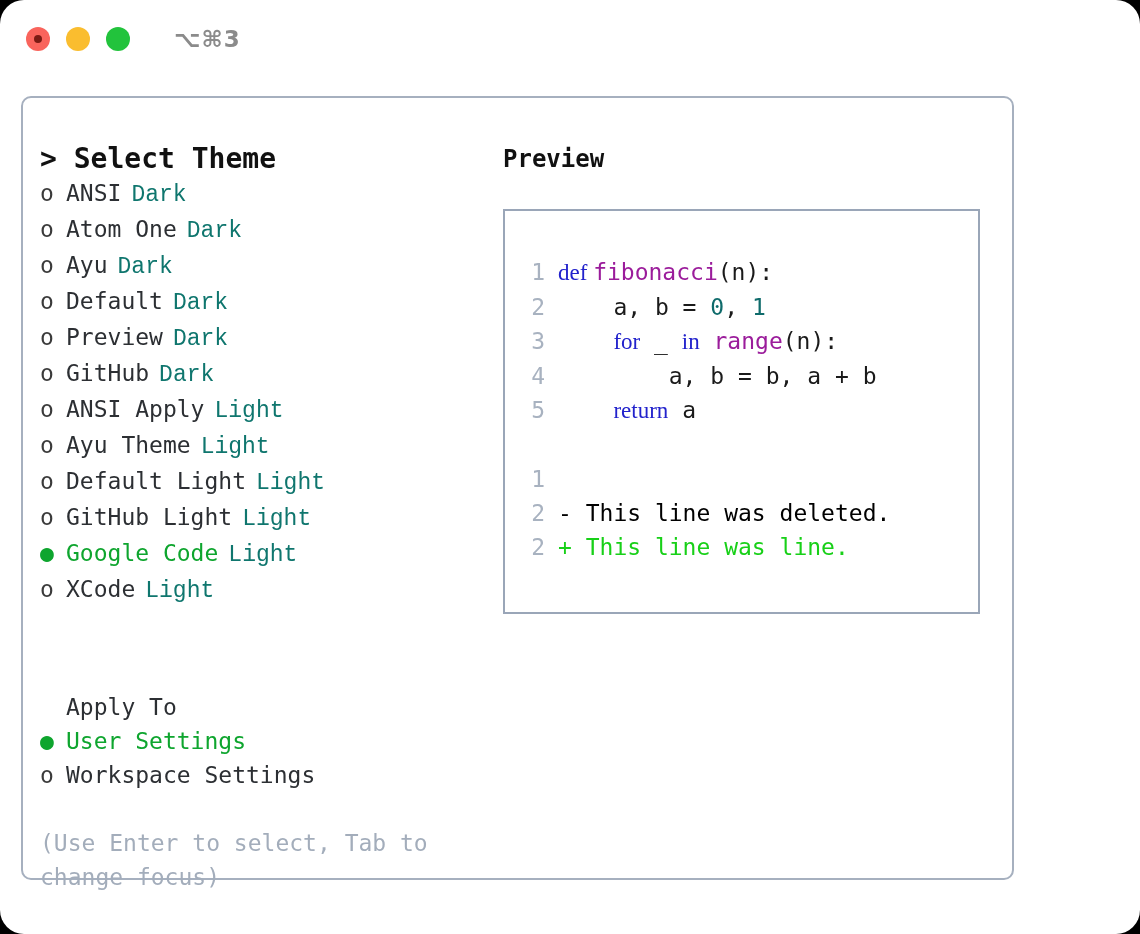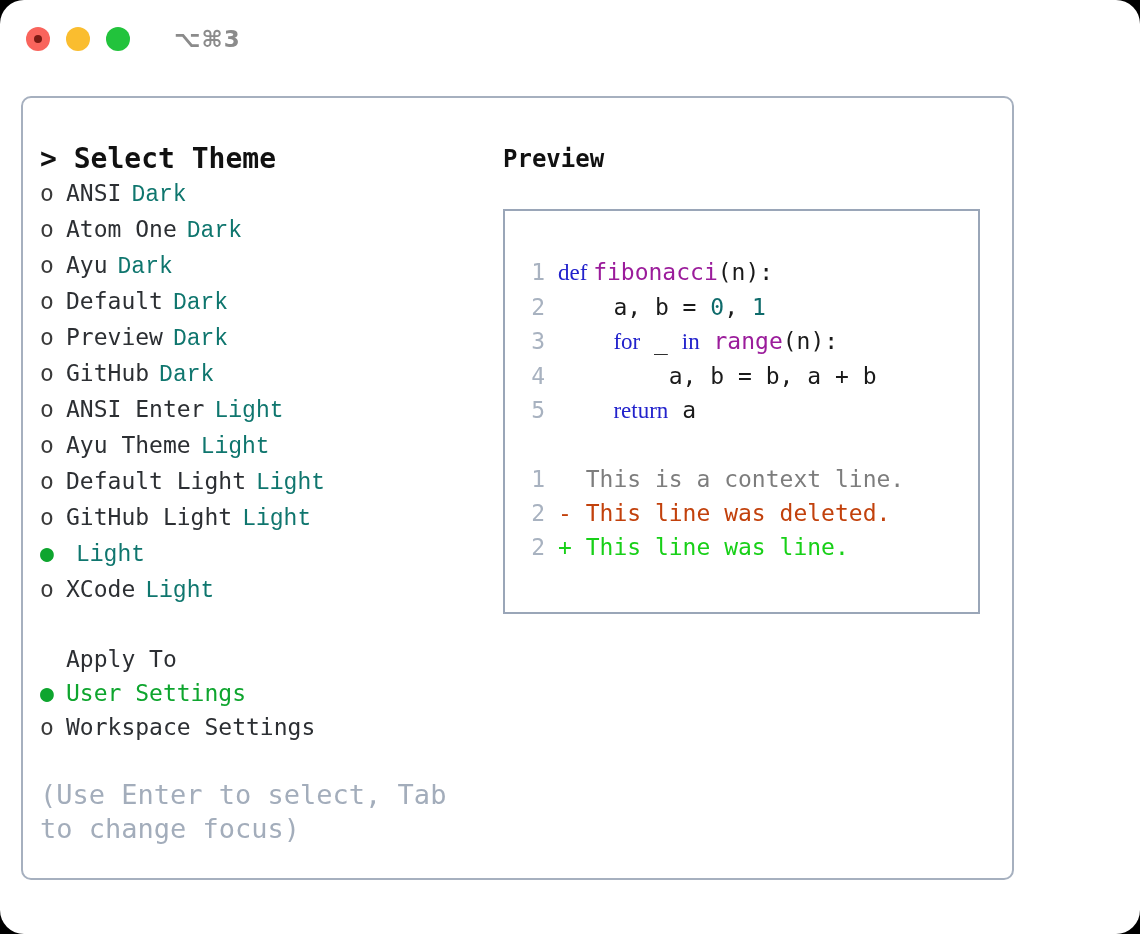--- a/index.html
+++ b/index.html
@@ -86,27 +86,27 @@
     display: inline-block;
     width: 26px;
     flex: 0 0 26px;
     font-size: 23px;
     color: #3a3a3a;
   }
   .marker.sel { color: #0ea52e; }
   .name { color: #2c2f33; }
   .name.sel { color: #0ea52e; }
   .tag { color: #0f766e; margin-left: 10px; font-family: Liberation Mono, monospace; }
-  .row.head .name { color: #2c2f33; }
+  .row.head .name { color: #2c2f33; margin-top: 48px; }
 
   .subhead-gap { height: 34px; }
 
   .hint {
     margin-top: 34px;
-    font-size: 27px;
+    font-size: 23px;
     line-height: 34px;
     color: #a3adbb;
     width: 420px;
     white-space: pre-wrap;
   }
 
   
   .preview-title {
     font-size: 24px;
     font-weight: 700;
@@ -134,21 +134,21 @@
     color: #a8b2c0;
     margin-right: 13px;
   }
   .ctext { color: #1a1a1a; }
   .kw  { color: #2222cc; font-family: Liberation Serif, serif; }
   .fn  { color: #9b1c9b; }
   .num { color: #0f6b6b; }
   .blank { height: 34px; }
 
   .ctext.ctx { color: #7d7d7d; }
-  .ctext.del { color: #c2410c; }
+  .ctext.del { color: #000000; }
   .ctext.add { color: #18d018; }
 </style>
 </head>
 <body>
 
 <div id="app">
 
   <div class="titlebar">
     <div class="lights">
       <div class="light red">
@@ -167,25 +167,25 @@
 
         <div class="section-head">&gt; Select Theme</div>
 
         <div class="list" id="theme-list">
             <div class="row"><span class="marker">o</span><span class="name">ANSI</span><span class="tag">Dark</span></div>
             <div class="row"><span class="marker">o</span><span class="name">Atom One</span><span class="tag">Dark</span></div>
             <div class="row"><span class="marker">o</span><span class="name">Ayu</span><span class="tag">Dark</span></div>
             <div class="row"><span class="marker">o</span><span class="name">Default</span><span class="tag">Dark</span></div>
             <div class="row"><span class="marker">o</span><span class="name">Preview</span><span class="tag">Dark</span></div>
             <div class="row"><span class="marker">o</span><span class="name">GitHub</span><span class="tag">Dark</span></div>
-            <div class="row"><span class="marker">o</span><span class="name">ANSI Enter</span><span class="tag">Light</span></div>
+            <div class="row"><span class="marker">o</span><span class="name">ANSI Apply</span><span class="tag">Light</span></div>
             <div class="row"><span class="marker">o</span><span class="name">Ayu Theme</span><span class="tag">Light</span></div>
             <div class="row"><span class="marker">o</span><span class="name">Default Light</span><span class="tag">Light</span></div>
             <div class="row"><span class="marker">o</span><span class="name">GitHub Light</span><span class="tag">Light</span></div>
-            <div class="row"><span class="marker sel">●</span><span class="tag">Light</span></div>
+            <div class="row"><span class="marker sel">●</span><span class="name sel">Google Code</span><span class="tag">Light</span></div>
             <div class="row"><span class="marker">o</span><span class="name">XCode</span><span class="tag">Light</span></div>
           </div>
 
         <div class="subhead-gap"></div>
 
         <div class="row head">
           <span class="marker"> </span>
           <span class="name">Apply To</span>
         </div>
 
@@ -203,21 +203,21 @@
         <div class="codebox">
           <div id="code-lines">
               <div class="cline"><span class="lnum">1</span><span><span class="kw">def </span><span class="fn">fibonacci</span><span class="ctext">(n):</span></span></div>
               <div class="cline"><span class="lnum">2</span><span><span class="ctext">    a, b = </span><span class="num">0</span><span class="ctext">, </span><span class="num">1</span></span></div>
               <div class="cline"><span class="lnum">3</span><span><span class="ctext">    </span><span class="kw">for</span><span class="ctext"> _ </span><span class="kw">in</span><span class="ctext"> </span><span class="fn">range</span><span class="ctext">(n):</span></span></div>
               <div class="cline"><span class="lnum">4</span><span><span class="ctext">        a, b = b, a + b</span></span></div>
               <div class="cline"><span class="lnum">5</span><span><span class="ctext">    </span><span class="kw">return</span><span class="ctext"> a</span></span></div>
             </div>
           <div class="blank"></div>
           <div id="diff-lines">
-              <div class="cline"><span class="lnum">1</span><span class="ctext ctx">  This is a context line.</span></div>
+              <div class="cline"><span class="lnum">1</span></div>
               <div class="cline"><span class="lnum">2</span><span class="ctext del">- This line was deleted.</span></div>
               <div class="cline"><span class="lnum">2</span><span class="ctext add">+ This line was line.</span></div>
             </div>
         </div>
       </div>
 
     </div>
   </div>
 </div>
 

